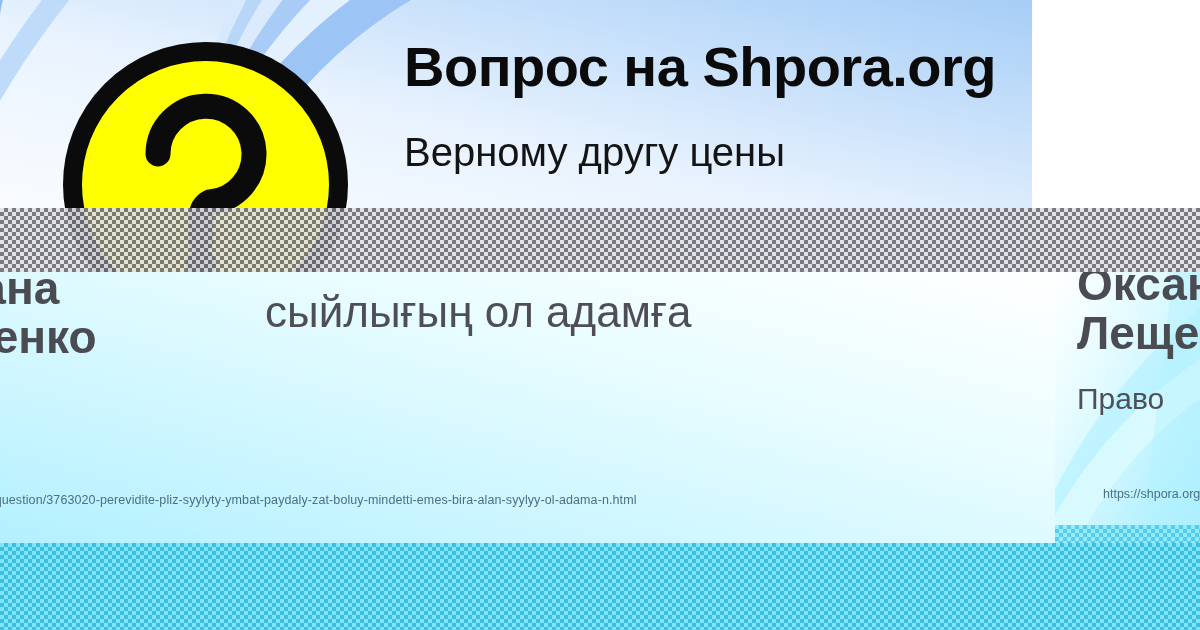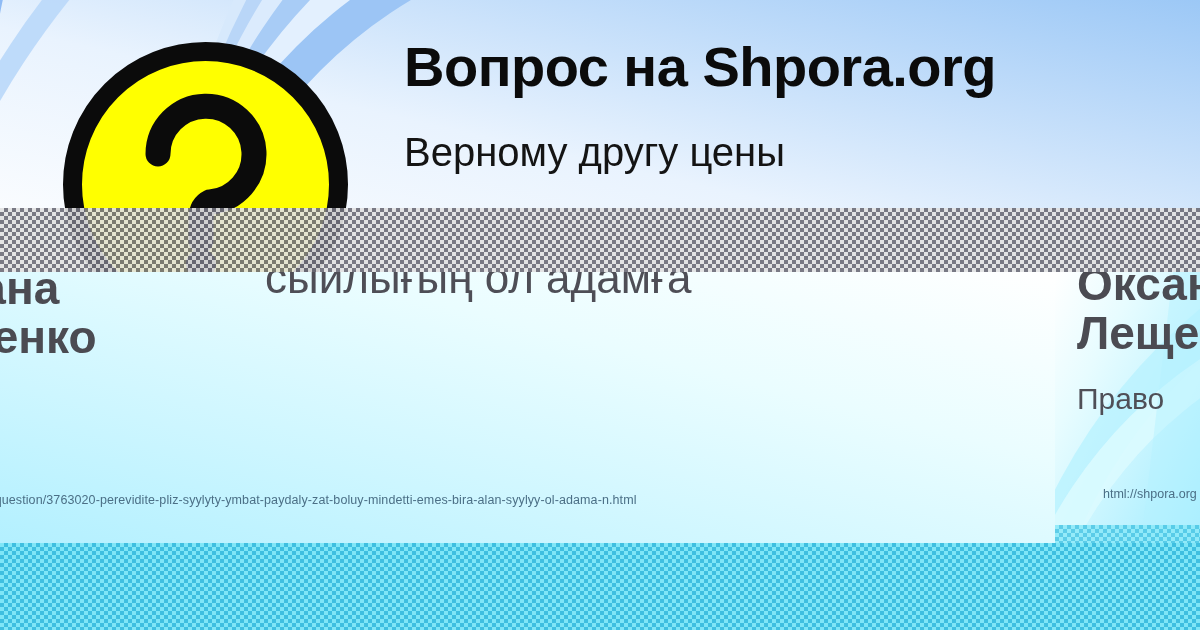--- a/index.html
+++ b/index.html
@@ -9,21 +9,21 @@
     font-family:"Liberation Sans", sans-serif;
     background:#ffffff;
     position:relative;
   }
 
   
   #stage { position:absolute; inset:0; width:1200px; height:630px; overflow:hidden; }
 
   
   .top-card {
-    position:absolute; left:0; top:0; width:1200px; height:272px;
+    position:absolute; left:0; top:0; width:1032px; height:272px;
     overflow:hidden;
     background:
       radial-gradient(120% 300% at 12% 118%, #ffffff 0%, #ffffff 12%, #e8f2fd 22%, #cfe4fb 34%, #a9cdf7 48%, #7fb4f3 62%, #4e94ee 78%, #2f7de8 100%);
   }
   .fan { position:absolute; left:0; top:0; width:1200px; height:272px; }
   .fan svg { display:block; }
 
   
   .qbadge {
     position:absolute; left:63px; top:42px; width:285px; height:285px;
@@ -83,21 +83,21 @@
   .la-topic {
     margin-top:22px; font-size:30px; font-weight:400; color:#4f4f57;
     white-space:nowrap;
   }
 
   
   .q-text {
     position:absolute; left:265px; top:-22px; width:760px; z-index:3;
     font-size:44px; font-weight:400; color:#4e4e56; line-height:1.26;
   }
-  .q-text span { display:block; white-space:nowrap; }
+  .q-text span { display:block; white-space:nowrap;margin-top:34px; }
 
   
   .url-left {
     position:absolute; left:-108px; bottom:36px; z-index:4;
     font-size:12.5px; color:#4b6f86; letter-spacing:0.1px; white-space:nowrap;
   }
 
   
   .right-author { position:absolute; left:22px; top:-12px; width:320px; z-index:3; }
   .ra-name {
@@ -247,21 +247,21 @@
           <path d="M118,0 L145,0 L145,271 L86,271 Z" fill="#b5f1ff" opacity=".5"></path>
         </svg>
       </div>
 
       <div class="right-author">
         <div class="ra-name">Оксана</div>
         <div class="ra-name">Лещенко</div>
         <div class="ra-topic">Право</div>
       </div>
 
-      <div class="url-right">html://shpora.org</div>
+      <div class="url-right">https://shpora.org</div>
     </div>
   </div>
 
   <div class="checker-band"></div>
 
   <div class="bottom-band-notch"></div>
   <div class="bottom-band"></div>
 
 </div>
 

